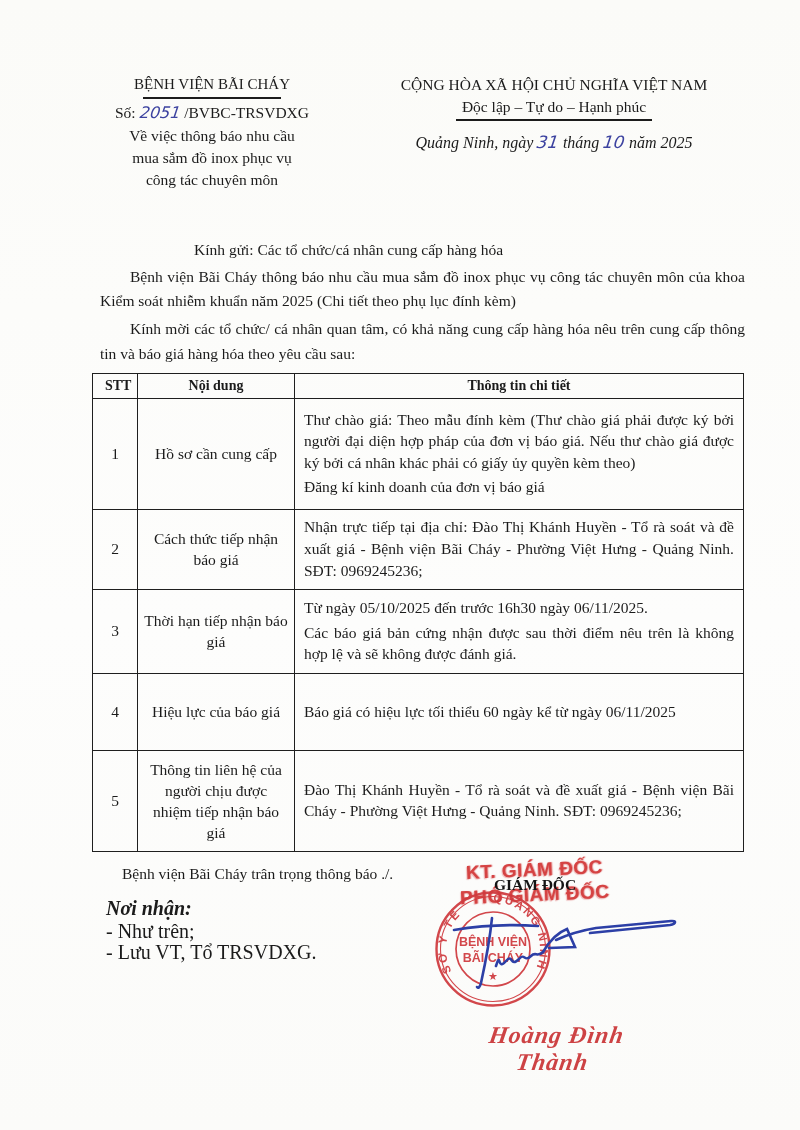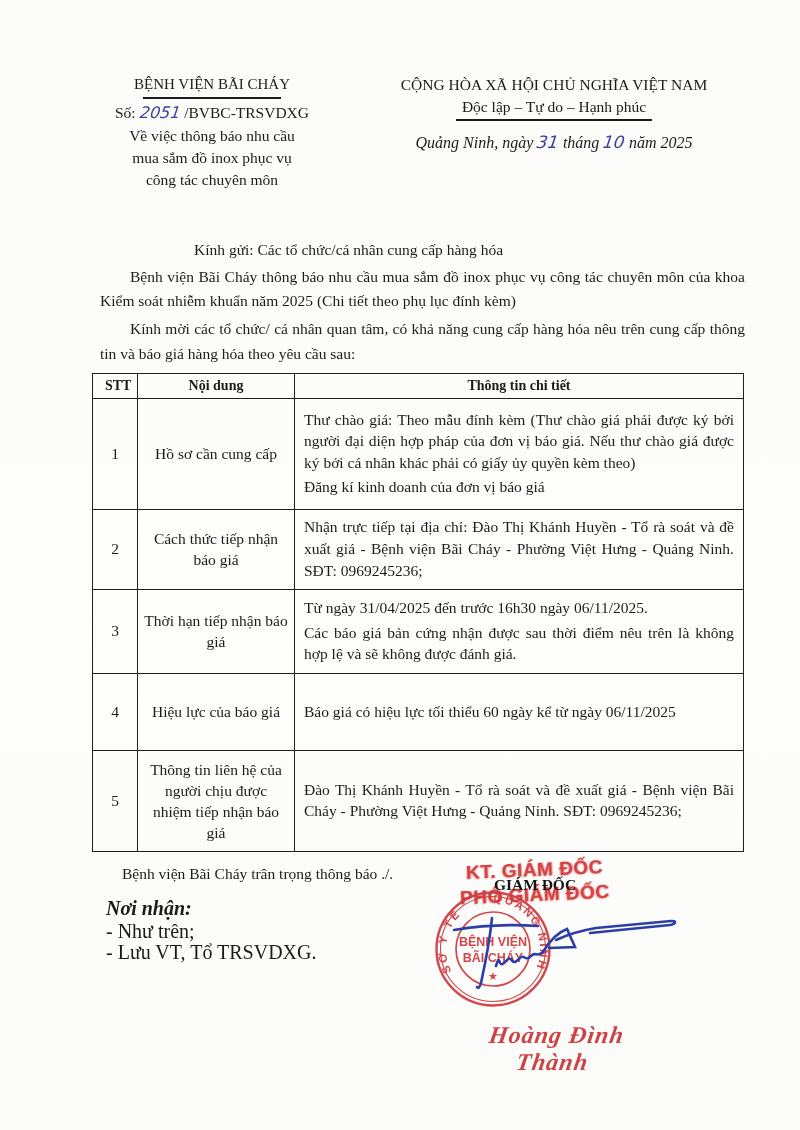--- a/index.html
+++ b/index.html
@@ -112,21 +112,21 @@
           <td class="stt">2</td>
           <td class="label">Cách thức tiếp nhận báo giá</td>
           <td class="detail">
             <p>Nhận trực tiếp tại địa chỉ: Đào Thị Khánh Huyền - Tổ rà soát và đề xuất giá - Bệnh viện Bãi Cháy - Phường Việt Hưng - Quảng Ninh. SĐT: 0969245236;</p>
           </td>
         </tr>
         <tr class="r3">
           <td class="stt">3</td>
           <td class="label">Thời hạn tiếp nhận báo giá</td>
           <td class="detail">
-            <p>Từ ngày 31/04/2025 đến trước 16h30 ngày 06/11/2025.</p>
+            <p>Từ ngày 05/10/2025 đến trước 16h30 ngày 06/11/2025.</p>
             <p>Các báo giá bản cứng nhận được sau thời điểm nêu trên là không hợp lệ và sẽ không được đánh giá.</p>
           </td>
         </tr>
         <tr class="r4">
           <td class="stt">4</td>
           <td class="label">Hiệu lực của báo giá</td>
           <td class="detail">
             <p>Báo giá có hiệu lực tối thiểu 60 ngày kể từ ngày 06/11/2025</p>
           </td>
         </tr>

